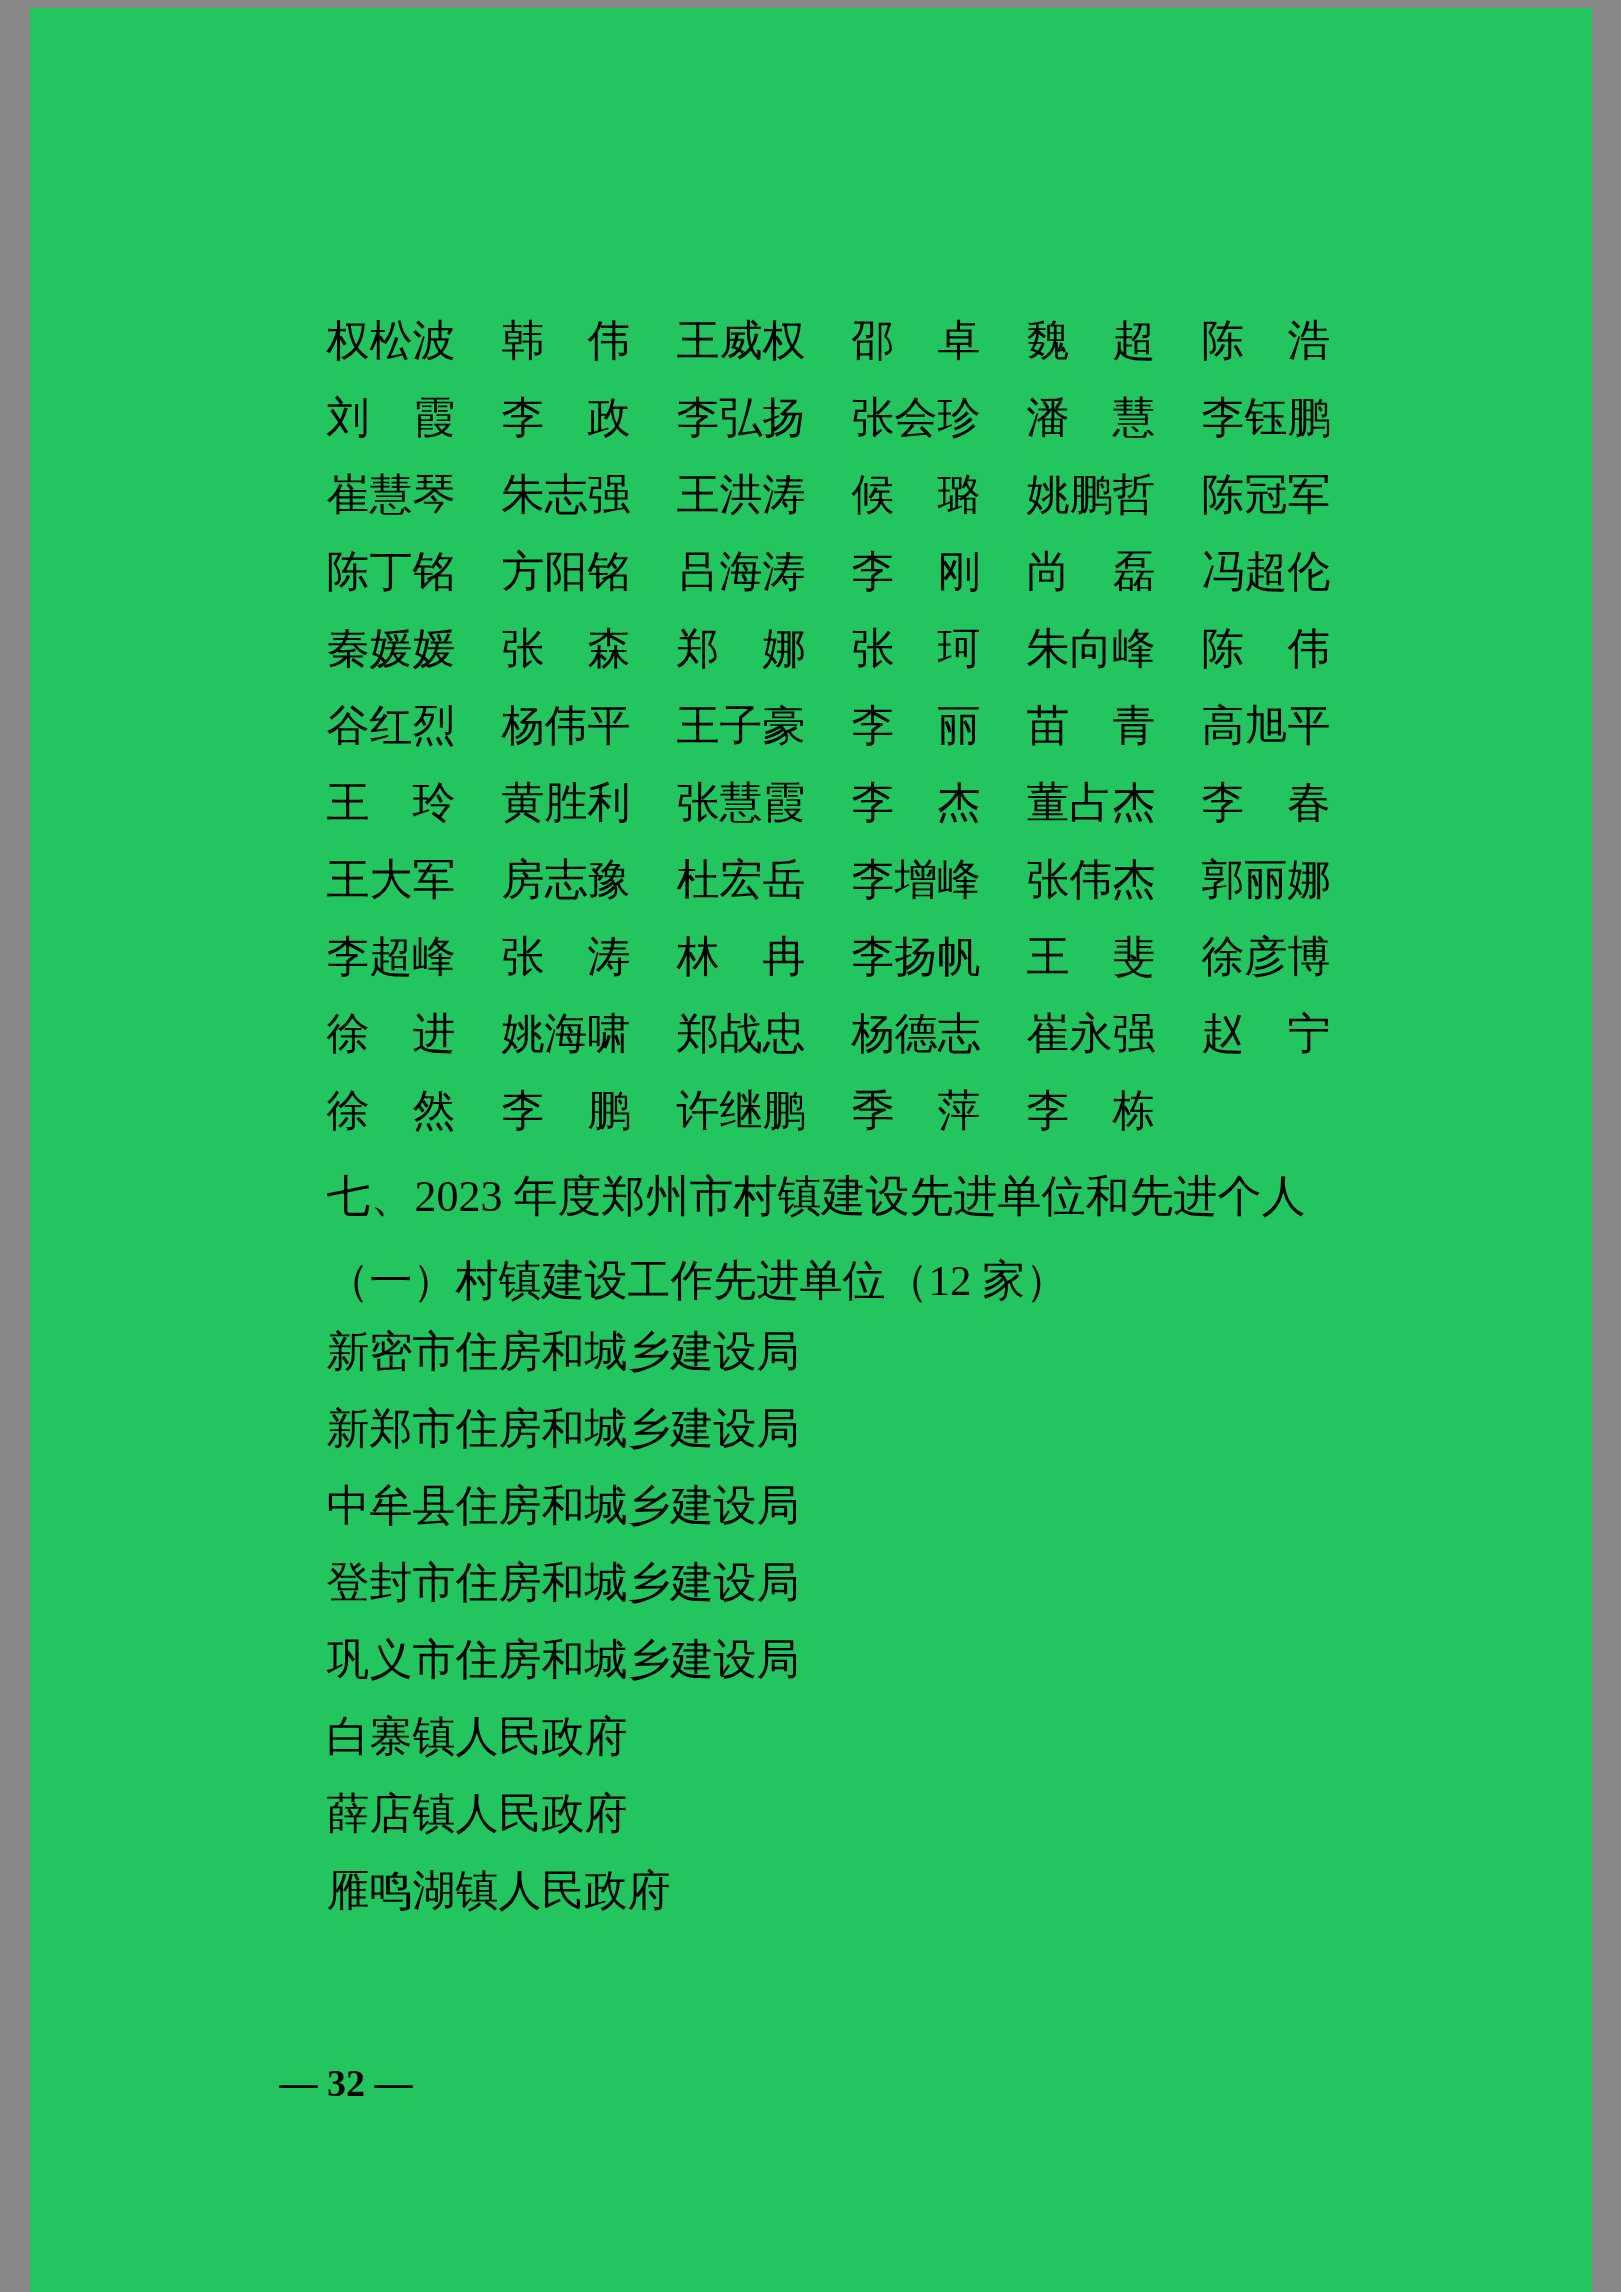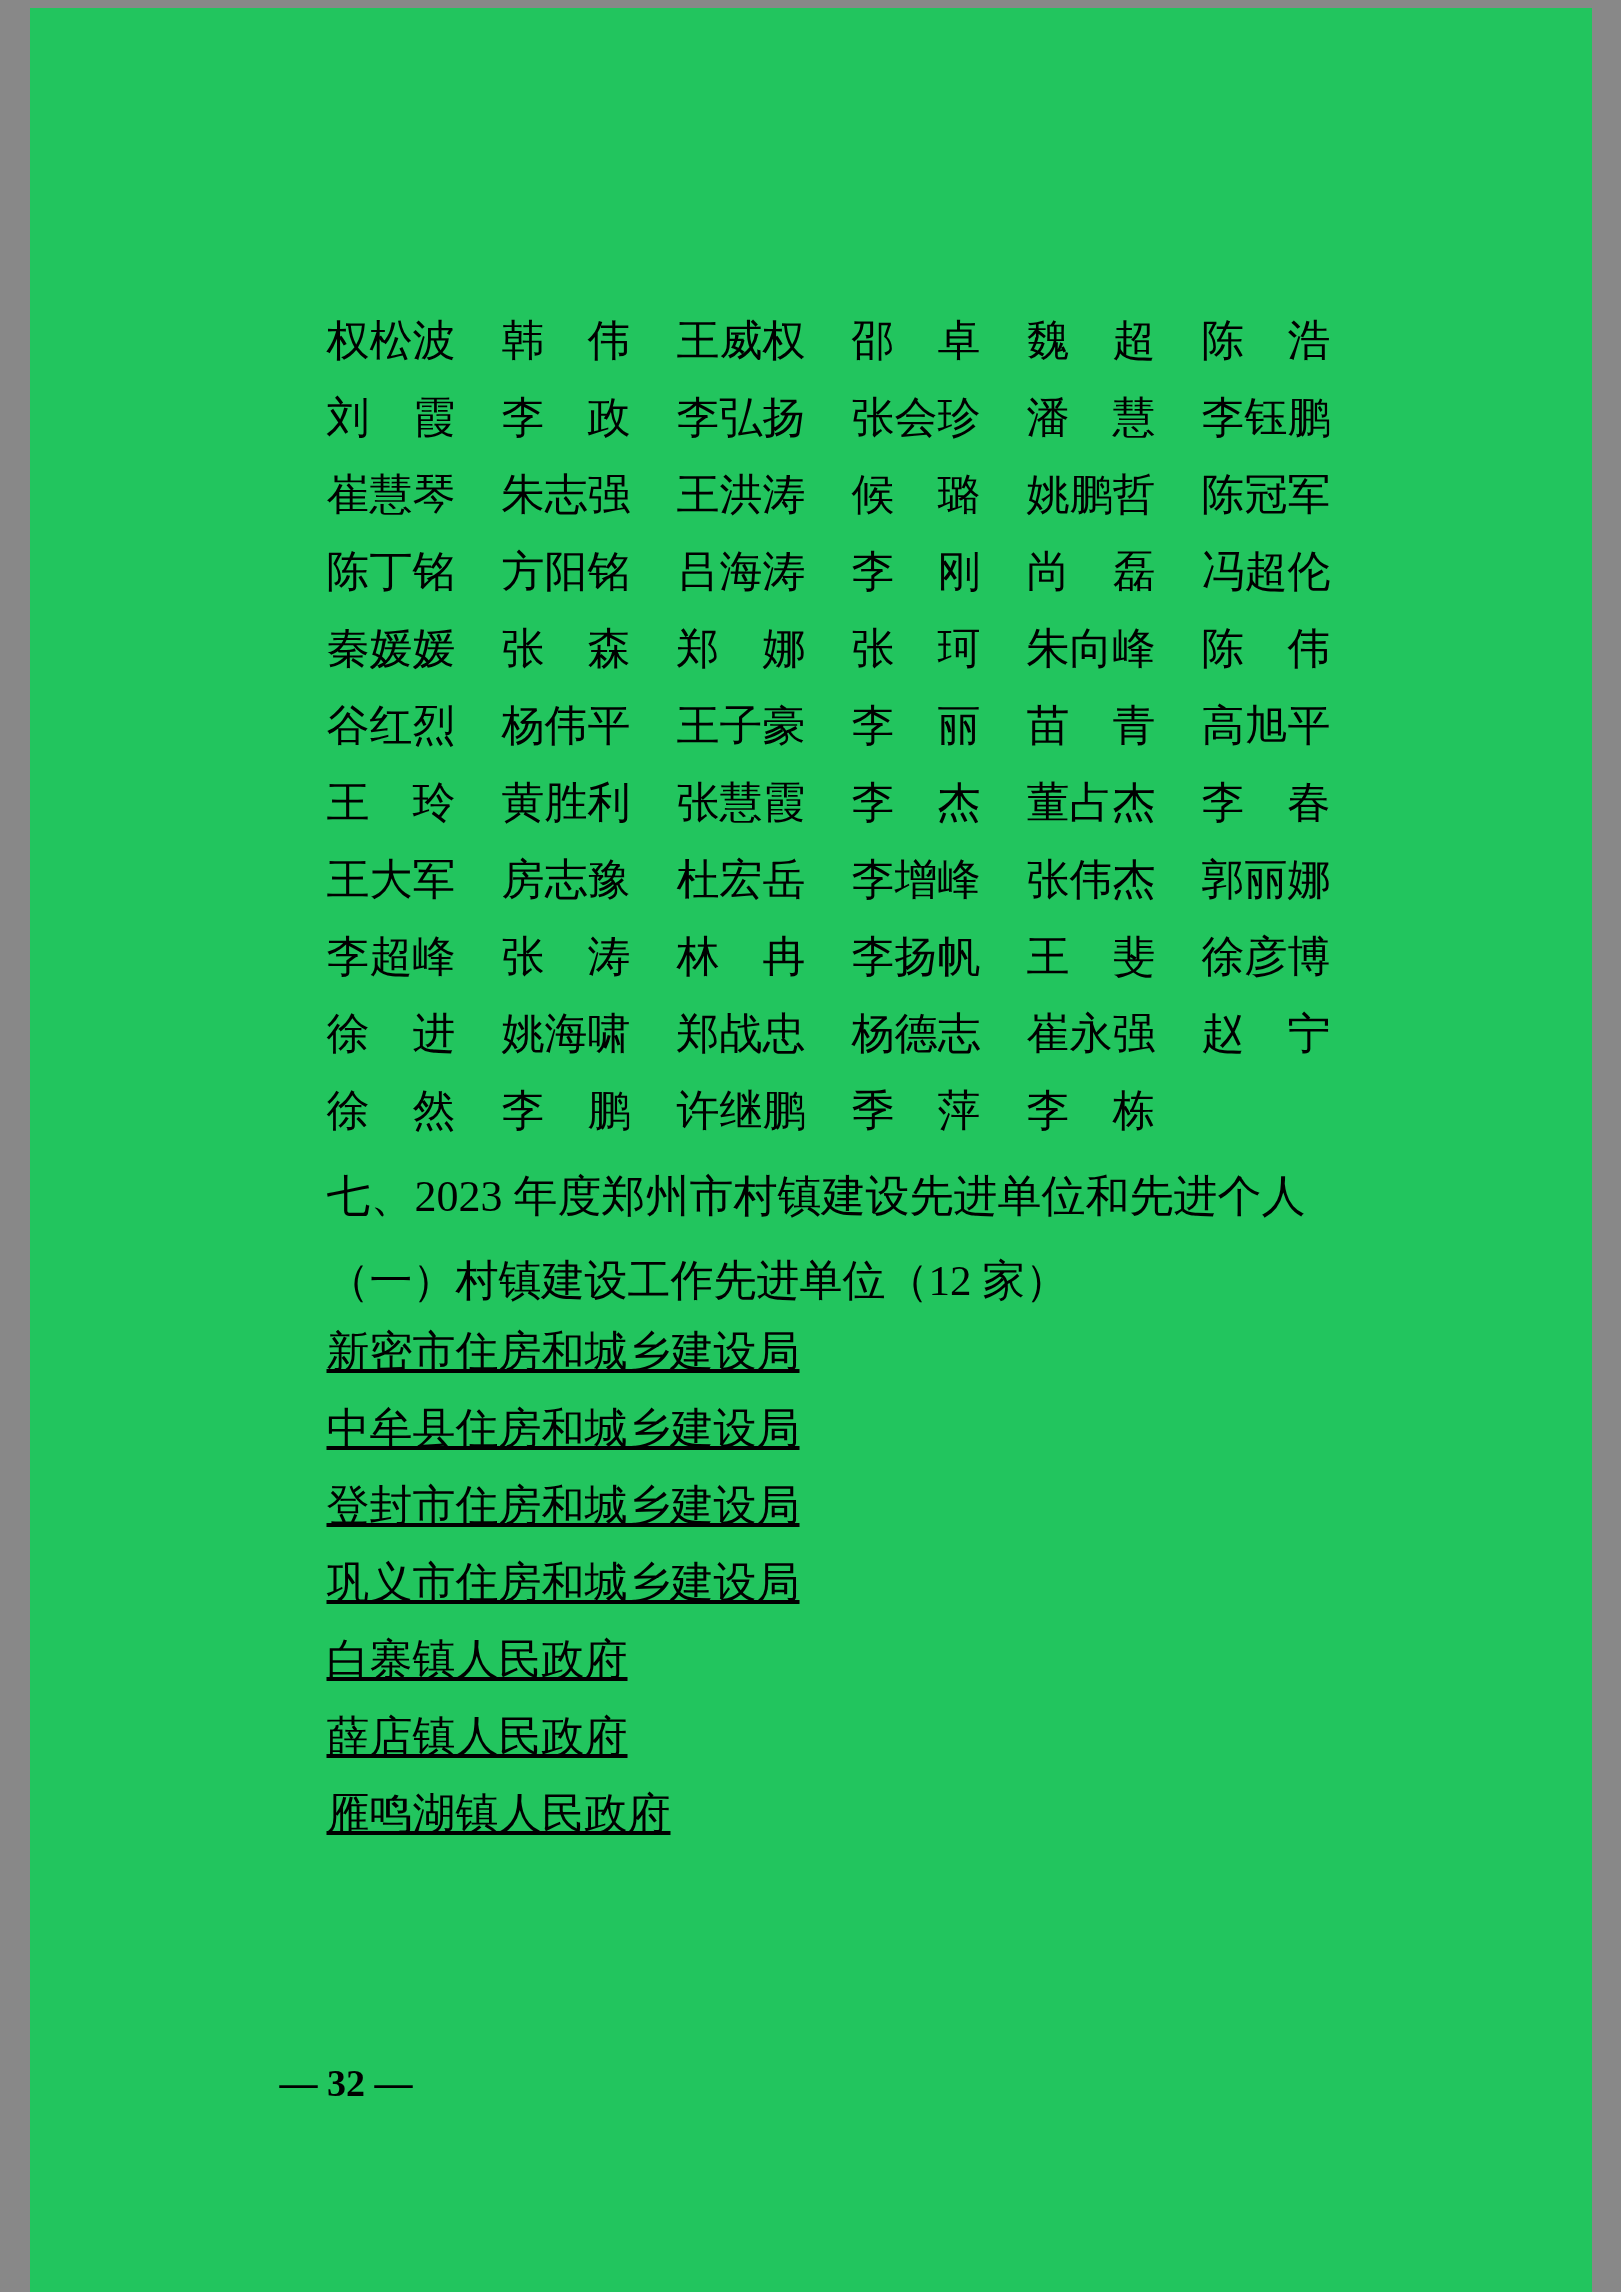--- a/index.html
+++ b/index.html
@@ -53,21 +53,20 @@
     line-height: 77px;
     white-space: pre;
   }
   
   .org-list {
     position: absolute;
     left: 297px;
     top: 1305px;
     font-size: 43px;
     line-height: 77px;
-    text-decoration: underline;
   }
   .org-item {
     height: 77px;
     white-space: pre;
   }
   
   .page-number {
     position: absolute;
     left: 250px;
     top: 2054px;
@@ -159,20 +158,21 @@
     <span class="name-cell">季　萍</span>
     <span class="name-cell">李　栋</span>
   </div>
 
   <div class="section-heading">七、2023 年度郑州市村镇建设先进单位和先进个人</div>
 
   <div class="section-subheading">（一）村镇建设工作先进单位（12 家）</div>
 
   <div class="org-list">
     <div class="org-item">新密市住房和城乡建设局</div>
+    <div class="org-item">新郑市住房和城乡建设局</div>
     <div class="org-item">中牟县住房和城乡建设局</div>
     <div class="org-item">登封市住房和城乡建设局</div>
     <div class="org-item">巩义市住房和城乡建设局</div>
     <div class="org-item">白寨镇人民政府</div>
     <div class="org-item">薛店镇人民政府</div>
     <div class="org-item">雁鸣湖镇人民政府</div>
   </div>
 
   <div class="page-number">— 32 —</div>
 

